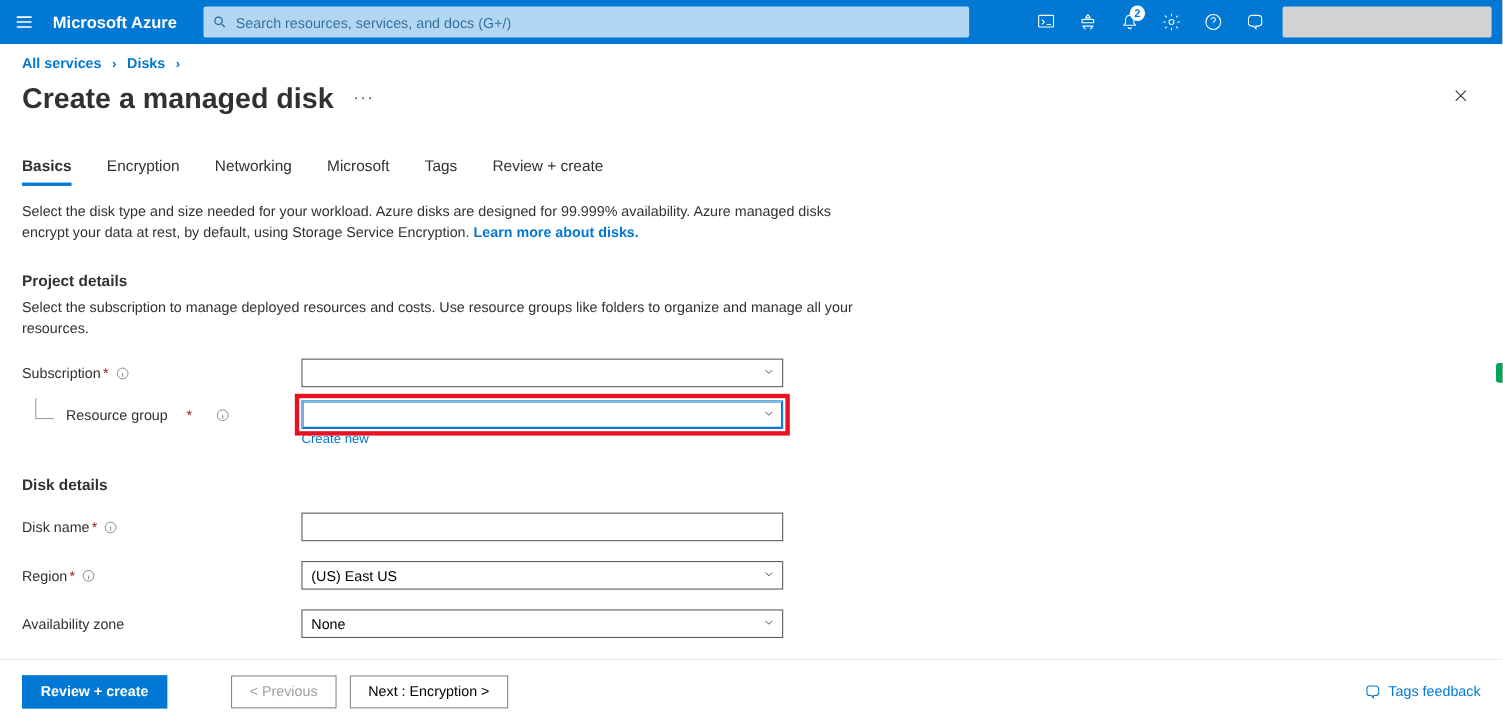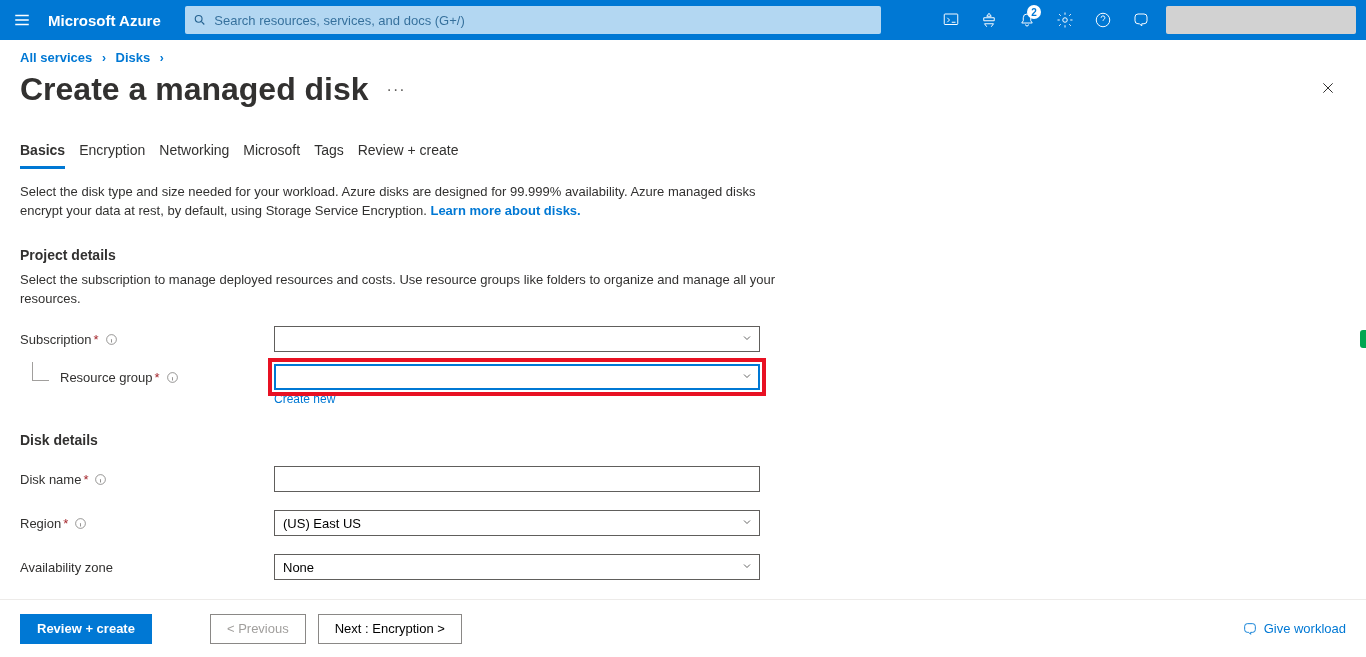--- a/index.html
+++ b/index.html
@@ -21,49 +21,49 @@
   .badge { position:absolute; top:5px; right:5px; background:#fff; color:#0078d4; font-size:10px; font-weight:600; border-radius:8px; min-width:14px; height:14px; display:flex; align-items:center; justify-content:center; padding:0 3px; }
   .acct { width:190px; height:28px; margin:0 10px 0 6px; background:#d2d2d2; border-radius:2px; }
 
   
   .crumbs { padding: 10px 20px 6px; font-size:13px;font-weight:bold; }
   .crumbs a { color:#0078d4; text-decoration:none; cursor:pointer; }
   .crumbs .sep { color:#0078d4; margin:0 6px; font-size:12px; }
 
   
   .titlebar { display:flex; align-items:center; padding: 0 20px 10px; }
-  .title { font-size:32px; font-weight:600; color:#323130; }
+  .title { font-size:26px; font-weight:600; color:#323130; }
   .moredots { margin-left:18px; color:#605e5c; font-size:16px; letter-spacing:1px; cursor:pointer; }
   .closex { margin-left:auto; cursor:pointer; padding:8px 10px; }
   .closex svg { width:16px; height:16px; stroke:#323130; stroke-width:1.5; fill:none; }
 
   
   .scrollhost { position:absolute; top:130px; bottom:58px; left:0; right:0; overflow-y:scroll; }
   .content { padding: 6px 20px 40px; max-width: 1330px; }
 
-  .tabs { display:flex; gap:14px; border-bottom:none; margin-bottom:14px; font-size:14px; }
+  .tabs { display:flex; gap:32px; border-bottom:none; margin-bottom:14px; font-size:14px; }
   .tab { padding:6px 0 8px; cursor:pointer; color:#323130; }
   .tab.active { font-weight:600; border-bottom:3px solid #0078d4; }
 
   .desc { font-size:13px; color:#323130; line-height:1.45; max-width: 760px; }
   .desc a { color:#0078d4; text-decoration:none;font-weight:bold; }
 
   .sect-head { font-weight:600; font-size:14px; margin-top:26px; margin-bottom:8px; color:#323130; }
   .sect-sub { font-size:13px; color:#323130; max-width:760px; line-height:1.45; }
 
   .formrow { display:flex; align-items:center; margin-top:18px; }
   .formrow.nested { margin-top:12px; }
   .lbl { width:254px; font-size:13px; color:#323130; display:flex; align-items:center; position:relative; }
-  .nested .lbl { padding-left:40px; }
+  .nested .lbl { padding-left:40px;gap:15px; }
   .nested .lbl::before { content:""; position:absolute; left:12px; top:-8px; width:16px; height:18px; border-left:1px solid #a19f9d; border-bottom:1px solid #a19f9d; }
   .req { color:#a4262c; margin-left:2px; }
   .info { margin-left:6px; display:inline-flex; }
   .info svg { width:13px; height:13px; stroke:#605e5c; fill:none; stroke-width:1.2; }
 
-  .dd, .txtin { width:486px; height:26px; border:1px solid #605e5c; background:#fff; font-size:13px; padding:0 26px 0 8px; display:flex; align-items:center; cursor:pointer; position:relative; }
+  .dd, .txtin { width:438px; height:26px; border:1px solid #605e5c; background:#fff; font-size:13px; padding:0 26px 0 8px; display:flex; align-items:center; cursor:pointer; position:relative; }
   .dd .chev { position:absolute; right:6px; top:5px; }
   .dd .chev svg { width:12px; height:12px; stroke:#323130; stroke-width:1.5; fill:none; }
   .txtin { cursor:text; }
   .blur { filter: blur(2px); color:#666; }
   .createnew { font-size:12px; color:#0078d4; margin-top:2px; margin-left:254px; cursor:pointer; }
 
   .highlight { outline: 4px solid #e81123; outline-offset: 2px; }
   .dd.focus { border-color:#0078d4; box-shadow: inset 0 0 0 1px #0078d4; }
 
   
@@ -269,15 +269,15 @@
 
 <div class="actionbar">
   <div class="btn primary">Review + create</div>
   <div class="btn-gap"></div>
   <div class="btn disabled">&lt; Previous</div>
   <div class="btn">Next : Encryption &gt;</div>
   <div class="feedback">
     <svg viewBox="0 0 24 24">
         <path d="M8 4a4 4 0 0 0-4 4v5a4 4 0 0 0 4 4h2l3 3v-3h3a4 4 0 0 0 4-4V8a4 4 0 0 0-4-4z"></path>
       </svg>
-    <span>Give workload</span>
+    <span>Tags feedback</span>
   </div>
 </div>
 
 </body></html>

